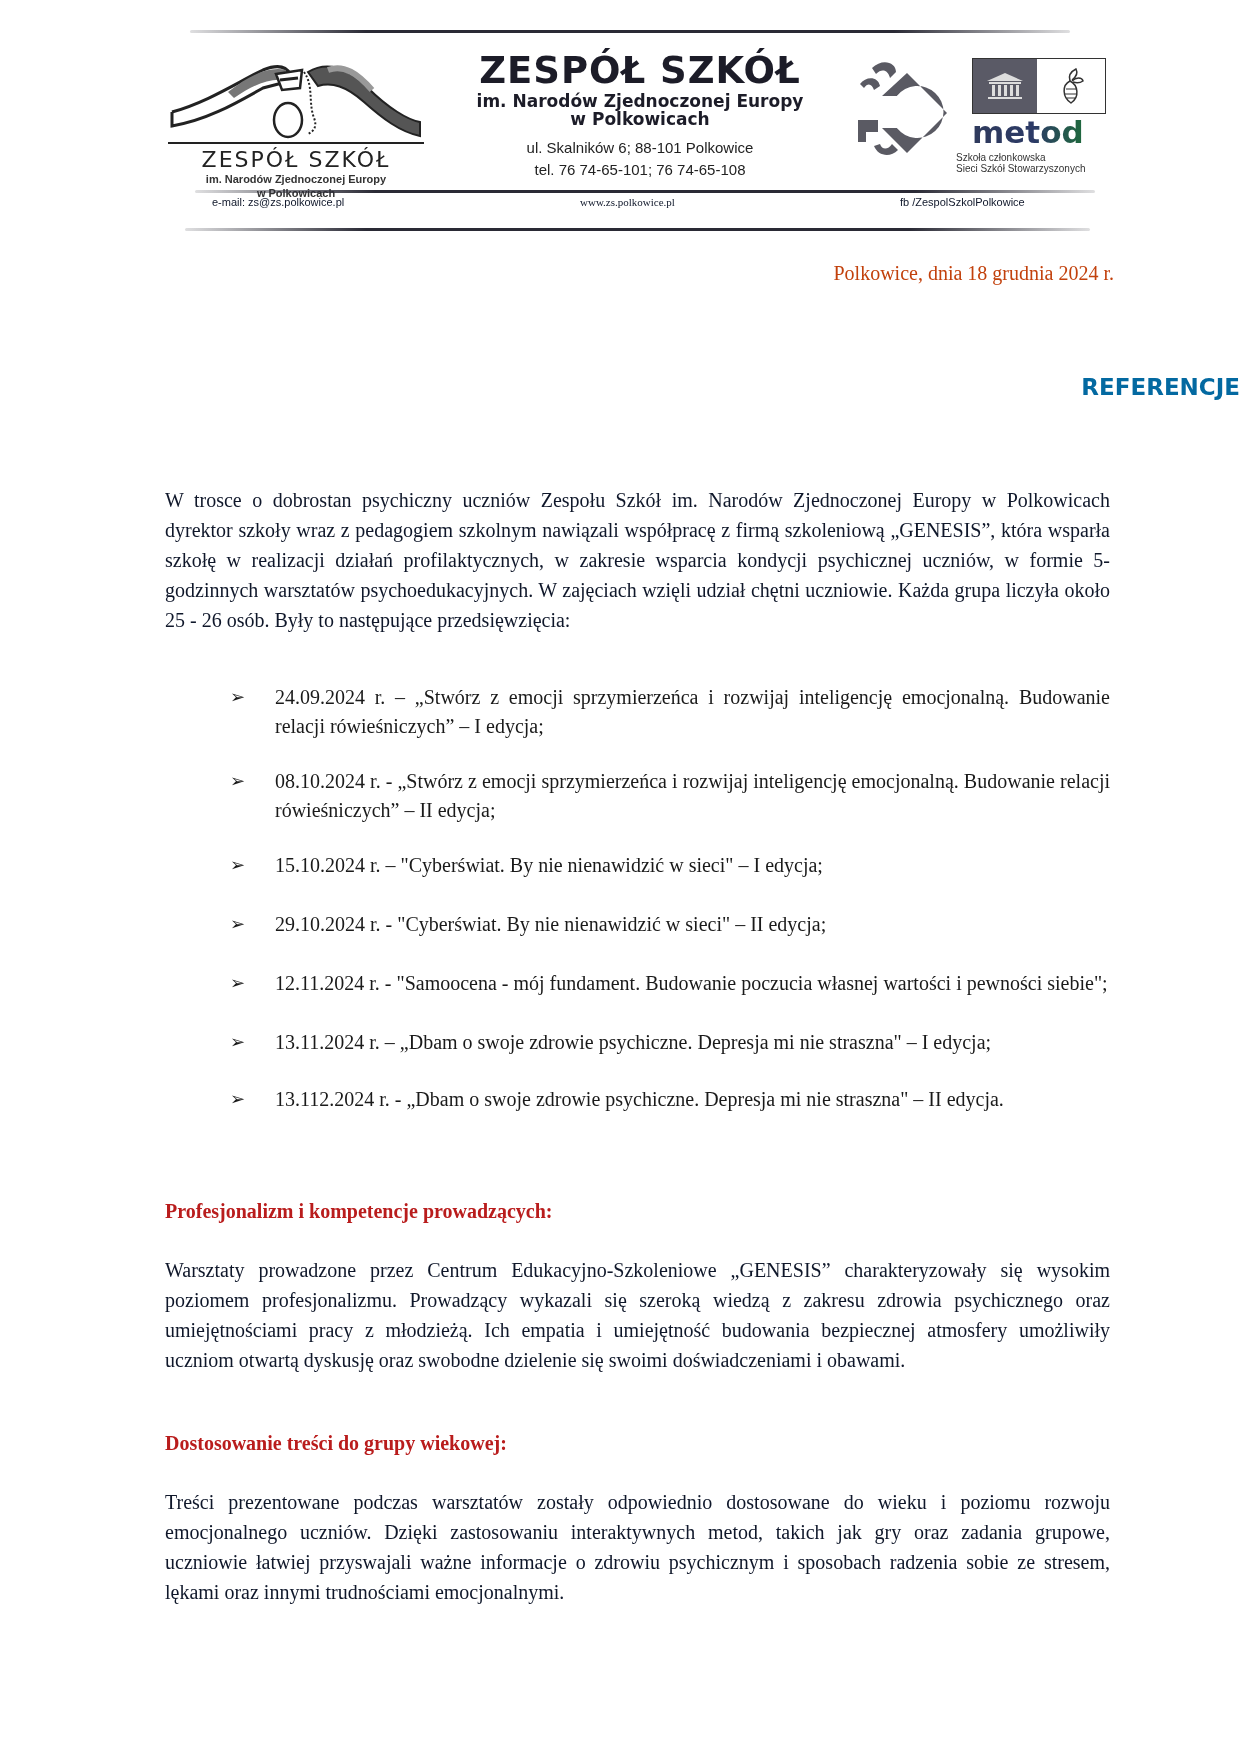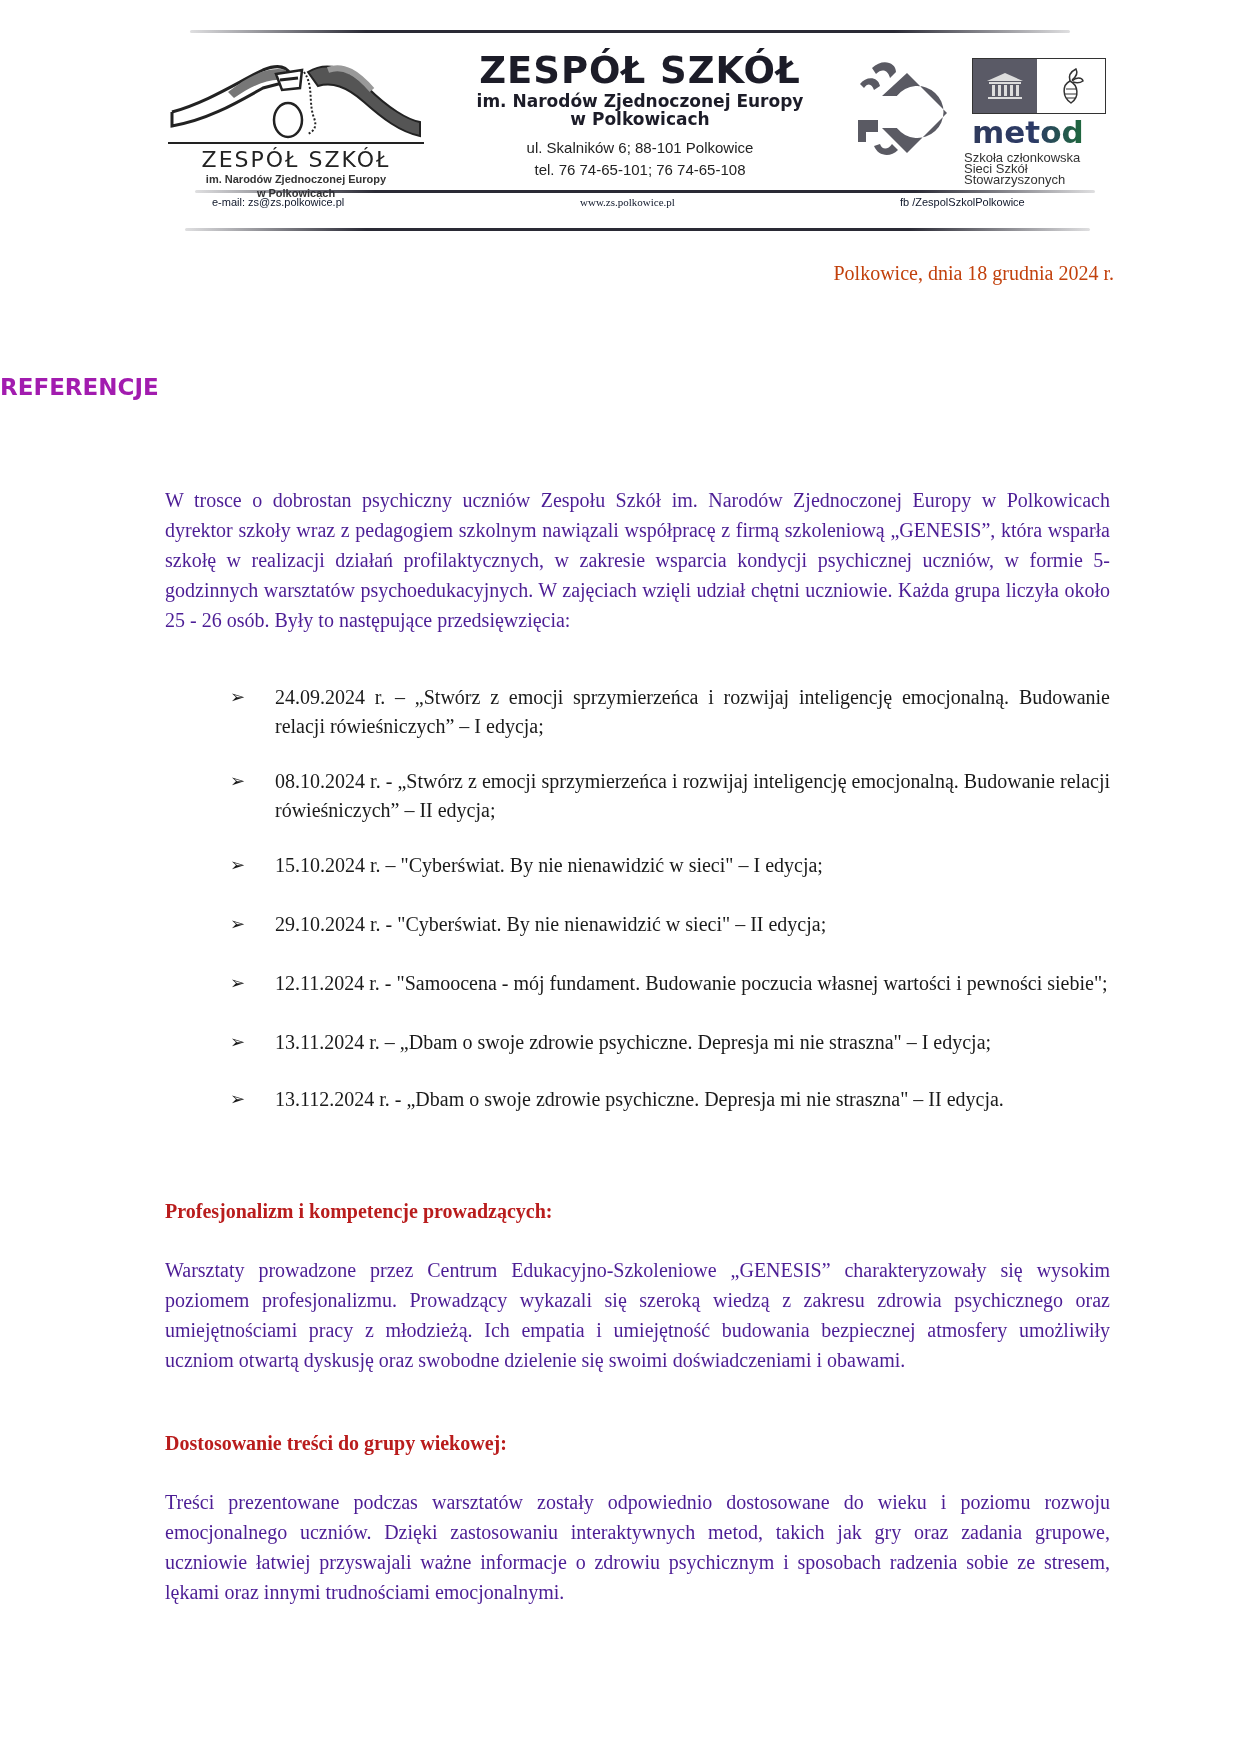--- a/index.html
+++ b/index.html
@@ -18,32 +18,32 @@
   .lh-center .title { font-size:37px; font-weight:bold; letter-spacing:1px; line-height:42px; }
   .lh-center .patron { font-size:17px; font-weight:bold; line-height:18px; }
   .lh-center .addr { font-family:"Liberation Sans", sans-serif; font-size:15px; line-height:20px; margin-top:10px; color:#222; }
 
   .lh-right { position:absolute; left:852px; top:58px; width:260px; height:130px; }
   .lh-right .ring { position:absolute; left:0; top:0; width:105px; height:105px; }
   .lh-right .unesco-box { position:absolute; left:120px; top:0; width:132px; height:54px; border:1.5px solid #333; display:flex; }
   .lh-right .temple { width:64px; height:54px; background:#5a5a66; display:flex; align-items:center; justify-content:center; }
   .lh-right .leaf { flex:1; display:flex; align-items:center; justify-content:center; }
   .lh-right .unesco-word { position:absolute; left:120px; top:56px; font-family:"DejaVu Sans", sans-serif; font-weight:bold; font-size:31px; letter-spacing:0px; line-height:36px; background:linear-gradient(90deg,#2f3a5c 0%, #2c3a66 55%, #1f6a3d 100%); -webkit-background-clip:text; background-clip:text; color:transparent; }
-  .lh-right .unesco-sub { position:absolute; left:112px; top:94px; font-family:"Liberation Sans", sans-serif; font-size:13px; line-height:11px; color:#333; }
+  .lh-right .unesco-sub { position:absolute; left:104px; top:94px; font-family:"Liberation Sans", sans-serif; font-size:10px; line-height:11px; color:#333; }
 
   .contacts { position:absolute; top:196px; left:200px; width:880px; height:20px; font-family:"Liberation Sans", sans-serif; font-size:11px; color:#0f172a; }
   .contacts span { position:absolute; top:0; }
 
   
   .date { position:absolute; top:262px; right:126px; font-family:"Liberation Serif", serif; font-size:20px; color:#c2410c; }
-  .title-block { position:absolute; top:372px; left:0; width:1240px; text-align:left; font-family:"DejaVu Sans", sans-serif; font-weight:bold; color:#a21caf; }
+  .title-block { position:absolute; top:372px; left:0; width:1240px; text-align:right; font-family:"DejaVu Sans", sans-serif; font-weight:bold; color:#0369a1; }
   .title-block .t1 { font-size:23px; line-height:30px; }
   .title-block .t2 { font-size:21px; line-height:32px; }
 
-  .body { position:absolute; left:165px; width:945px; font-family:"Liberation Serif", serif; font-size:20px; line-height:30px; color:#4c1d95; text-align:justify; }
+  .body { position:absolute; left:165px; width:945px; font-family:"Liberation Serif", serif; font-size:20px; line-height:30px; color:#0f172a; text-align:justify; }
   .body p { margin:0; }
   .intro { top:485px; }
 
   .events { position:absolute; left:230px; width:880px; top:683px; font-family:"Liberation Serif", serif; font-size:20px; line-height:29px; color:#1a1a1a; }
   .event { position:relative; padding-left:45px; text-align:justify; }
   .event .bullet { position:absolute; left:0; top:0; font-size:18px; }
   .ev1 { margin-bottom:26px; }
   .ev2 { margin-bottom:26px; }
   .ev3 { margin-bottom:30px; }
   .ev4 { margin-bottom:30px; }

